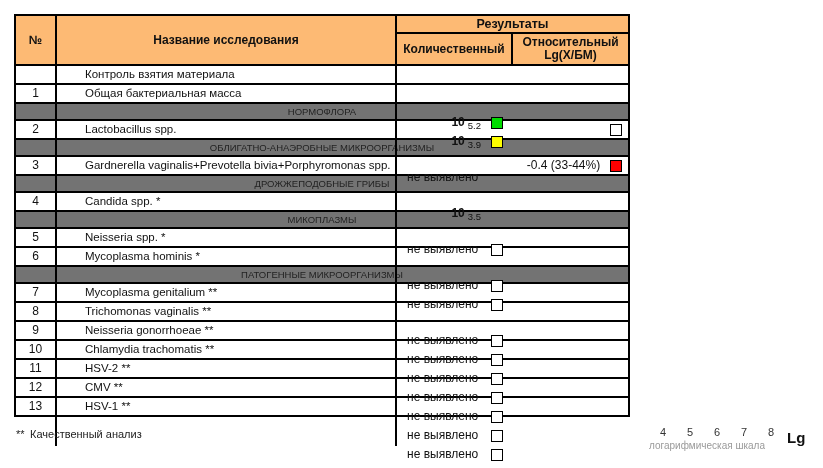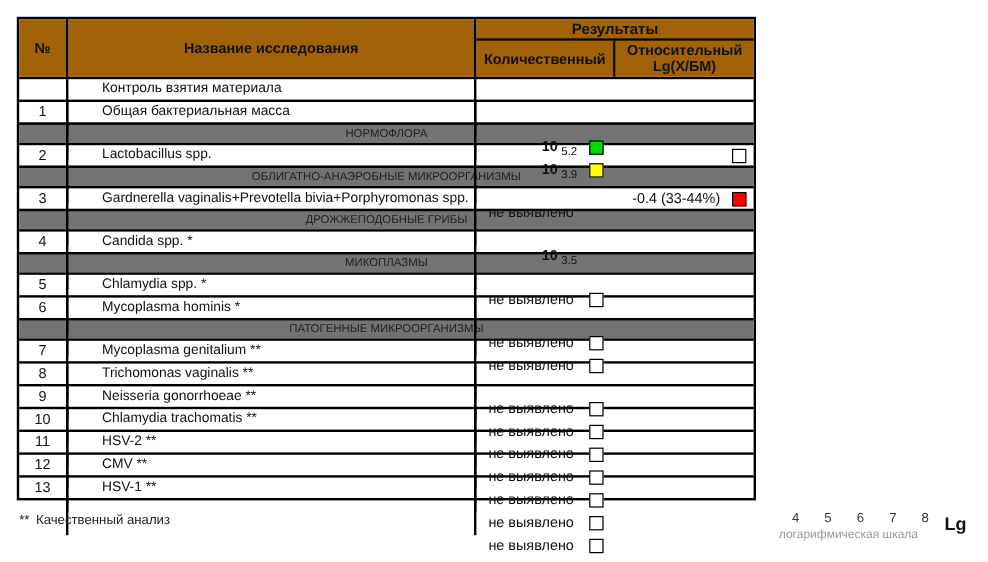--- a/index.html
+++ b/index.html
@@ -2,21 +2,21 @@
 <html><head>
 <meta charset="utf-8">
 <style>
   * { margin:0; padding:0; box-sizing:border-box; }
   body { background:#ffffff; font-family:"Liberation Sans", sans-serif; }
   .page { position:relative; width:823px; height:468px; background:#ffffff; overflow:hidden; }
 
   
   .tbl { position:absolute; left:14px; top:14px; width:616px; border:2px solid #000; background:#fff; }
   .thead { display:grid; grid-template-columns:41px 340px 116px 115px; grid-template-rows:18px 30px; }
-  .hcell { background:#a16207; font-weight:bold; font-size:12px; color:#111;
+  .hcell { background:#fdba74; font-weight:bold; font-size:12px; color:#111;
            display:flex; align-items:center; justify-content:center; text-align:center; }
   .h-num  { grid-column:1; grid-row:1/3; border-right:2px solid #000; }
   .h-name { grid-column:2; grid-row:1/3; border-right:2px solid #000; }
   .h-res  { grid-column:3/5; grid-row:1; border-bottom:2px solid #000; font-size:12.5px; }
   .h-quant{ grid-column:3; grid-row:2; border-right:2px solid #000; }
   .h-rel  { grid-column:4; grid-row:2; flex-direction:column; line-height:13px; }
 
   .trow { display:grid; grid-template-columns:41px 340px 116px 115px; height:19px; border-top:2px solid #000; }
   .cell { position:relative; font-size:12px; color:#111; line-height:17px; }
   .c-num  { border-right:2px solid #000; text-align:center; }
@@ -121,21 +121,21 @@
           <div class="cell c-name">Candida spp. *</div>
           <div class="cell c-quant">
             <span class="qtext">не выявлено</span>
             <span class="marker mk-q" style="background: rgb(255, 255, 255);"></span>
           </div>
           <div class="cell c-rel"></div>
         </div>
         <div class="section">МИКОПЛАЗМЫ</div>
         <div class="trow">
           <div class="cell c-num">5</div>
-          <div class="cell c-name">Chlamydia spp. *</div>
+          <div class="cell c-name">Neisseria spp. *</div>
           <div class="cell c-quant">
             <span class="qtext">не выявлено</span>
             <span class="marker mk-q" style="background: rgb(255, 255, 255);"></span>
           </div>
           <div class="cell c-rel"></div>
         </div>
         <div class="trow">
           <div class="cell c-num">6</div>
           <div class="cell c-name">Mycoplasma hominis *</div>
           <div class="cell c-quant">

